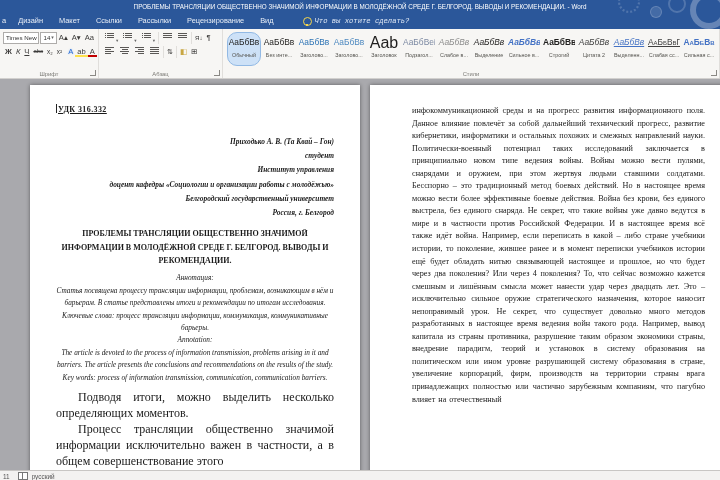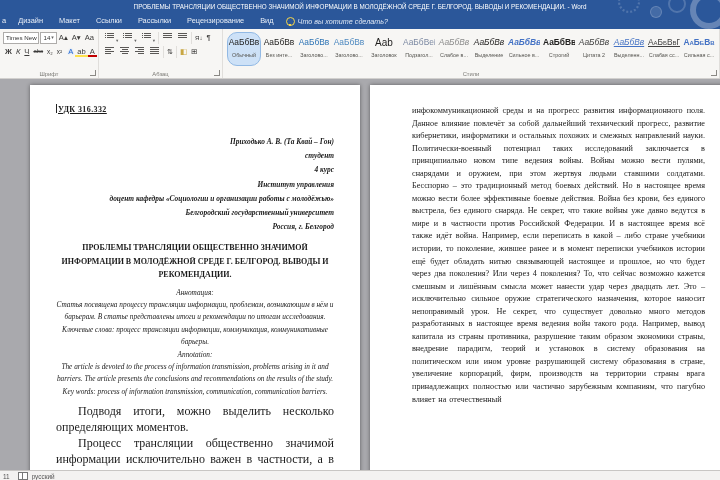--- a/index.html
+++ b/index.html
@@ -14,21 +14,21 @@
   .tb-art i{position:absolute;border:2px solid rgba(255,255,255,.18);border-radius:50%;display:block;}
   .tb-art .c1{width:26px;height:26px;right:-8px;top:-9px;border-width:6px;border-color:rgba(255,255,255,.28);}
   .tb-art .c2{width:14px;height:14px;right:34px;top:-5px;}
   .tb-art .c3{width:10px;height:10px;right:58px;top:6px;background:rgba(255,255,255,.12);border-width:1px;}
   .tb-art .c4{width:18px;height:18px;right:80px;top:-9px;border-style:dotted;}
   
   .tabrow{position:absolute;left:0;top:13px;width:720px;height:16px;background:#2b579a;
           display:flex;align-items:center;z-index:29;}
   .rtab{color:#e8eef7;font-size:7.4px;padding:0 8px;line-height:16px;cursor:default;}
   .rtab.crop{padding:0 4px 0 2px;}
-  .tellme{display:flex;align-items:center;color:#dfe8f5;font-size:7.2px;font-style:italic;margin-left:4px;}
+  .tellme{display:flex;align-items:center;color:#dfe8f5;font-size:7.2px;font-style:italic;margin-left:21px;font-family:Liberation Mono, monospace;}
   .bulb{width:7px;height:7px;border:1px solid #f5d64c;border-radius:50%;margin-right:3px;position:relative;}
   .bulb:after{content:"";position:absolute;left:2px;top:6px;width:2px;height:2px;background:#f5d64c;}
   
   .ribbon{position:absolute;left:0;top:29px;width:720px;height:49px;background:#f7f6f4;
           border-bottom:1px solid #d2d0ce;z-index:28;display:flex;}
   .rgroup{position:relative;height:100%;border-right:1px solid #e0dedb;}
   .glabel{position:absolute;bottom:1px;left:0;right:0;text-align:center;font-size:5.8px;color:#7a7974;}
   .launcher{position:absolute;right:2px;bottom:2px;width:5px;height:5px;
             border-right:1px solid #8a8884;border-bottom:1px solid #8a8884;}
   .g-font{width:98px;}
@@ -54,21 +54,21 @@
   .lst i{width:7px;margin-left:2px;position:relative;}
   .lst i:before{content:"";position:absolute;left:-2px;top:0;width:1px;height:1px;background:#5a5856;}
   
   .stiles{display:flex;margin:3px 2px 0 4px;height:34px;overflow:hidden;}
   .stile{width:32px;min-width:32px;margin-right:1px;border:1px solid transparent;border-radius:10px;
          text-align:center;overflow:hidden;cursor:default;}
   .stile.sel{background:#cde1f7;border-color:#92b9e4;}
   .ssample{display:block;font-size:8.4px;line-height:19px;height:19px;color:#1f1e1d;white-space:nowrap;overflow:hidden;}
   .slabel{display:block;font-size:5.4px;color:#55544f;white-space:nowrap;overflow:hidden;line-height:7px;}
   .s-h1{color:#2e74b5;} .s-h2{color:#4f8ac0;}
-  .s-title{font-size:10px;font-weight:500;}
+  .s-title{font-size:16px;font-weight:500;}
   .s-subtitle{color:#7d8aa3;}
   .s-subtle{color:#8c8c8c;font-style:italic;}
   .s-emph{font-style:italic;}
   .s-intense{font-style:italic;font-weight:bold;color:#4472c4;}
   .s-strong{font-weight:bold;}
   .s-quote{font-style:italic;color:#404040;}
   .s-iquote{font-style:italic;color:#4472c4;text-decoration:underline;}
   .s-sref{color:#404040;text-decoration:underline;font-variant:small-caps;}
   .s-iref{color:#4472c4;font-weight:bold;font-variant:small-caps;}
   
@@ -242,21 +242,20 @@
   </div>
 </div>
 
 <div class="canvas">
 
   <div class="page page1">
     <div class="udk"><span class="caret"></span><span>УДК  316.332</span></div>
     <div class="hdr">
       <div>Приходько А. В. (Та Квай – Гон)</div>
       <div>студент</div>
-      <div>4 курс</div>
       <div>Институт управления</div>
       <div>доцент кафедры «Социологии и организации работы с молодёжью»</div>
       <div>Белгородский государственный университет</div>
       <div>Россия, г. Белгород</div>
     </div>
     <div class="doc-title">ПРОБЛЕМЫ ТРАНСЛЯЦИИ ОБЩЕСТВЕННО ЗНАЧИМОЙ ИНФОРМАЦИИ В МОЛОДЁЖНОЙ СРЕДЕ Г. БЕЛГОРОД. ВЫВОДЫ И РЕКОМЕНДАЦИИ.</div>
     <div class="annot">
       <p>Аннотация:</p>
       <p>Статья посвящена процессу трансляции информации, проблемам, возникающим в нём и барьерам. В статье представлены итоги и рекомендации по итогам исследования.</p>
       <p>Ключевые слова: процесс трансляции информации, коммуникация, коммуникативные барьеры.</p>

